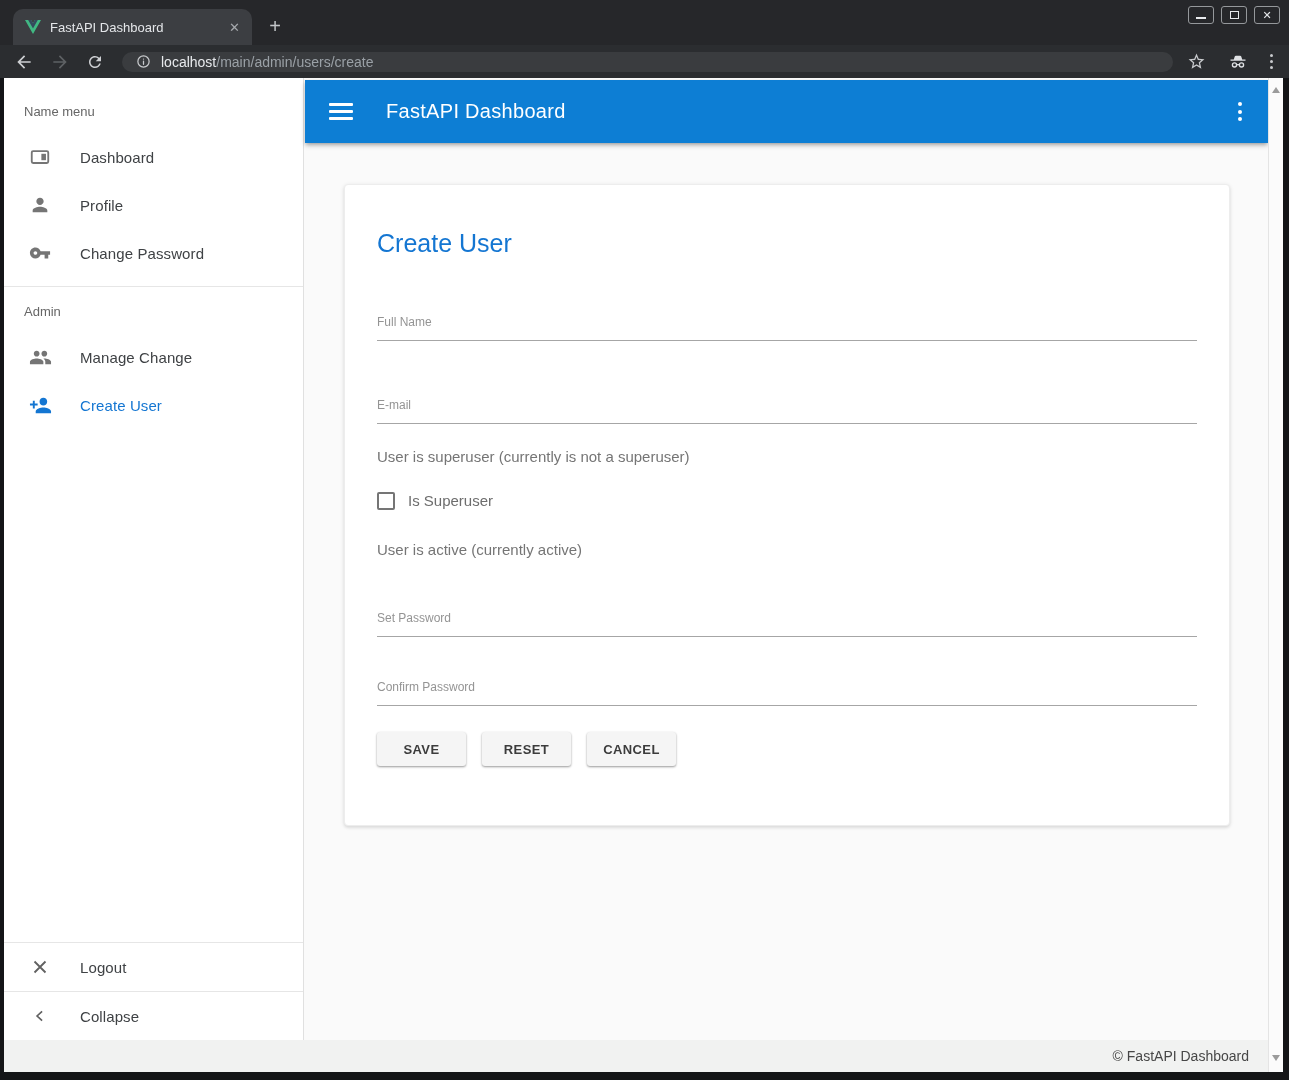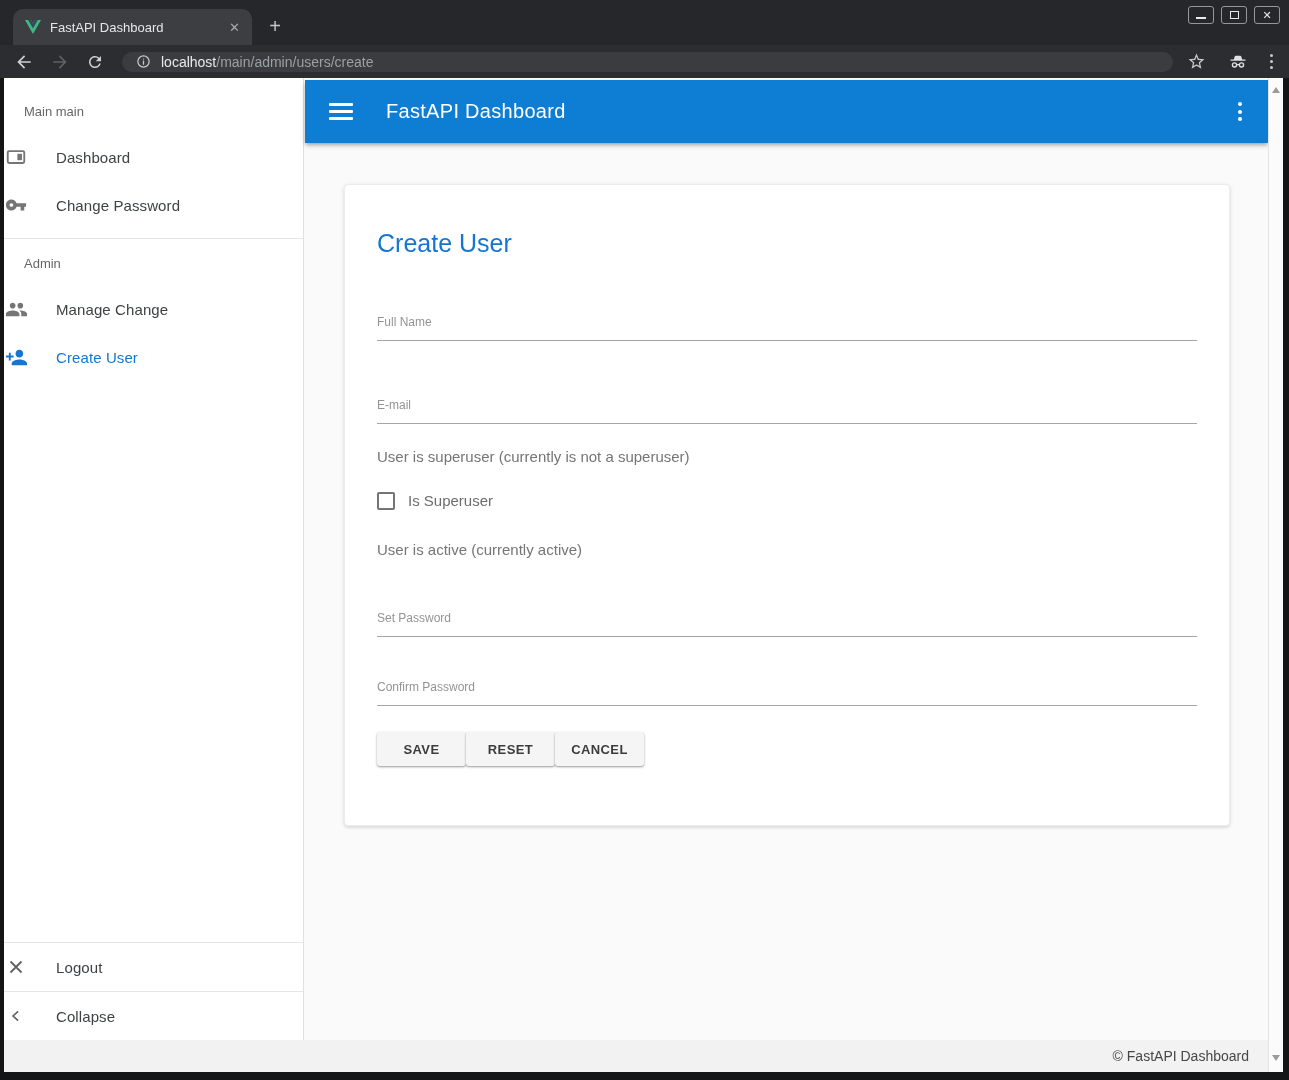--- a/index.html
+++ b/index.html
@@ -39,21 +39,21 @@
   .dots-v { display:flex; flex-direction:column; gap:3px; }
   .dots-v i { width:3px; height:3px; border-radius:50%; background:#c8cacd; }
 
   
   .page { position:absolute; left:4px; right:6px; top:78px; bottom:8px; background:#fafafa; overflow:hidden; }
 
   
   .sidebar { position:absolute; left:0; top:0; width:300px; height:962px; background:#ffffff;
     border-right:1px solid #e0e0e0; display:flex; flex-direction:column; }
   .section-label { padding:26px 20px 0 20px; font-size:13px; color:#666; }
-  .side-item { height:48px; display:flex; align-items:center; gap:28px;
+  .side-item { height:48px; display:flex; align-items:center; padding-left:24px; gap:28px;
     color:#3f4245; cursor:pointer; }
   .side-item .icon { color:#757575; width:24px; height:24px; display:flex; align-items:center; justify-content:center; }
   .side-label { font-size:15px; letter-spacing:0.1px; }
   .side-item.active { color:#1476d2; }
   .side-item.active .icon { color:#1476d2; }
   .items-block { margin-top:14px; }
   .divider { height:1px; background:#e6e6e6; }
   .side-divider-1 { margin-top:9px; }
   .side-bottom { margin-top:auto; }
 
@@ -82,21 +82,21 @@
   .hint { font-size:15px; color:#757575; margin-top:24px; }
   .hint-2 { margin-top:31px; }
   .cb-row { display:flex; align-items:flex-start; gap:13px; margin-top:27px; cursor:pointer; }
   .cb { width:18px; height:18px; border-radius:2px; flex:0 0 auto;
     display:flex; align-items:center; justify-content:center; }
   .cb.unchecked { border:2px solid #757575; background:#fff; }
   .cb.checked { background:#64b5f6; border:none; }
   .cb-label { font-size:15px; color:#6d6d6d; }
   .tf-pass { margin-top:50px; }
   .tf-pass2 { margin-top:40px; }
-  .btn-row { display:flex; gap:0; margin-top:26px; }
+  .btn-row { display:flex; gap:16px; margin-top:26px; }
   .btn { min-width:89px; height:34px; background:#f5f5f5; border:none; border-radius:3px;
     box-shadow:0 1px 2px rgba(0,0,0,0.30), 0 1px 3px rgba(0,0,0,0.12);
     font-family:"Liberation Sans", sans-serif; font-size:13px; font-weight:700;
     letter-spacing:0.4px; color:#3c3c3c; cursor:pointer; }
 
   
   .page-footer { position:absolute; left:0; right:0; bottom:0; height:32px; background:#f1f2f1;
     display:flex; align-items:center; justify-content:flex-end; padding-right:34px;
     font-size:14px; color:#474747; }
 
@@ -179,30 +179,38 @@
         <i></i>
         <i></i>
         <i></i>
       </span>
   </div>
 </div>
 
 <div class="page">
 
   <div class="sidebar">
-    <div class="section-label">Main main</div>
+    <div class="section-label">Name menu</div>
     <div class="items-block">
       <div class="side-item">
         <span class="icon">
           <svg width="22" height="22" viewBox="0 0 24 24">
               <rect x="3" y="5.5" width="18" height="13" rx="1.5" fill="none" stroke="currentColor" stroke-width="2"></rect>
               <rect x="13.5" y="8.5" width="5" height="7" fill="currentColor"></rect>
             </svg>
         </span>
         <span class="side-label">Dashboard</span>
+      </div>
+      <div class="side-item">
+        <span class="icon">
+          <svg width="22" height="22" viewBox="0 0 24 24" fill="currentColor">
+              <path d="M12 12c2.21 0 4-1.79 4-4s-1.79-4-4-4-4 1.79-4 4 1.79 4 4 4zm0 2c-2.67 0-8 1.34-8 4v2h16v-2c0-2.66-5.33-4-8-4z"></path>
+            </svg>
+        </span>
+        <span class="side-label">Profile</span>
       </div>
       <div class="side-item">
         <span class="icon">
           <svg width="22" height="22" viewBox="0 0 24 24" fill="currentColor">
               <path d="M12.65 10C11.83 7.67 9.61 6 7 6c-3.31 0-6 2.69-6 6s2.69 6 6 6c2.61 0 4.83-1.67 5.65-4H17v4h4v-4h2v-4H12.65zM7 14c-1.1 0-2-.9-2-2s.9-2 2-2 2 .9 2 2-.9 2-2 2z"></path>
             </svg>
         </span>
         <span class="side-label">Change Password</span>
       </div>
     </div>

